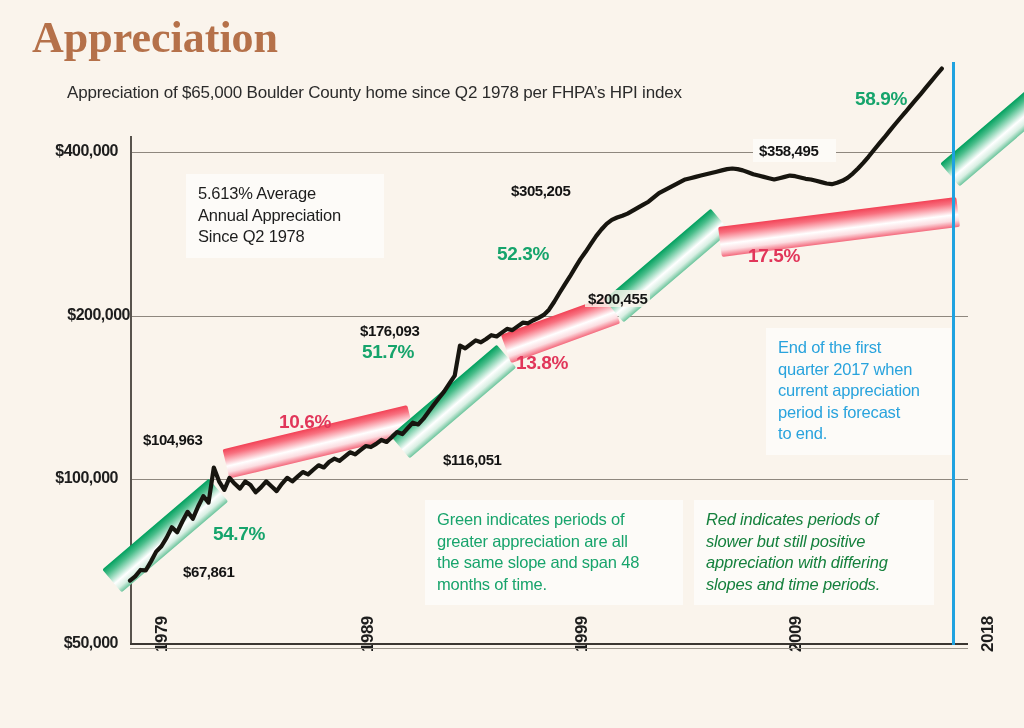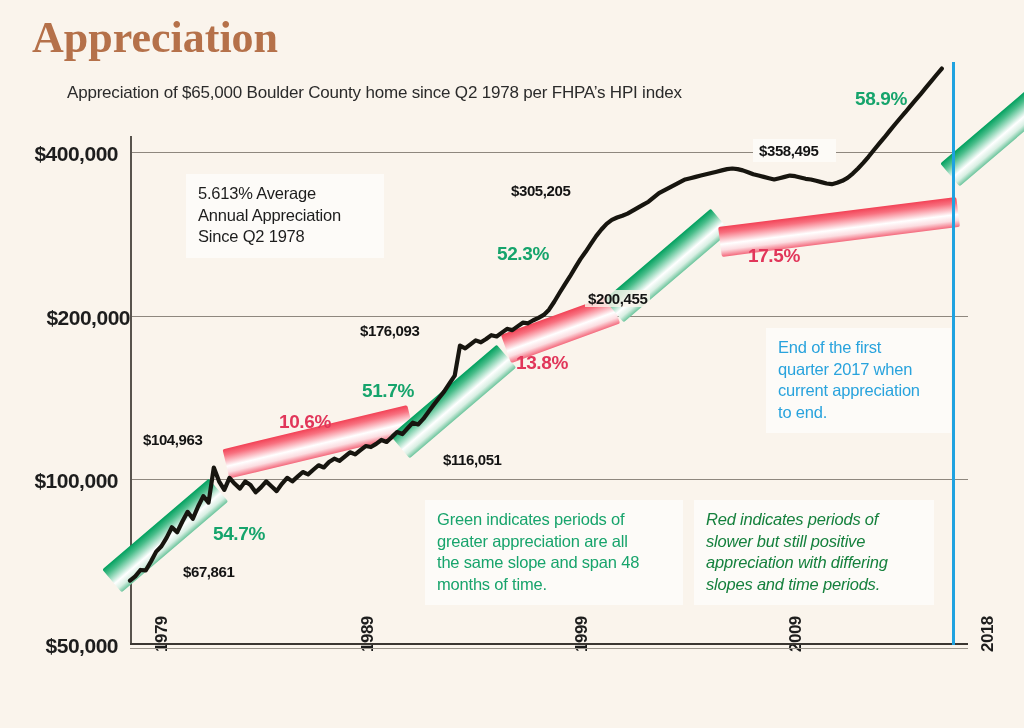--- a/index.html
+++ b/index.html
@@ -81,21 +81,21 @@
     left: 0;
     width: 100%;
     height: 1px;
     background: #8e877e;
   }
   .ytick-wrap {
     position: absolute;
     left: 0;
     width: 118px;
     text-align: right;
-    font-size: 21px;
+    font-size: 16px;
     font-weight: bold;
     color: #1d1d1d;
     letter-spacing: -0.5px;
   }
   .xtick {
     position: absolute;
     top: 652px;
     font-size: 17px;
     font-weight: bold;
     color: #1d1d1d;
@@ -214,20 +214,21 @@
   <div class="notebox dark" style="left:186px; top:174px; width:198px;">
     <div>5.613% Average</div>
     <div>Annual Appreciation</div>
     <div>Since Q2 1978</div>
   </div>
 
   <div class="notebox blue" style="left:766px; top:328px; width:185px;">
     <div>End of the first</div>
     <div>quarter 2017 when</div>
     <div>current appreciation</div>
+    <div>period is forecast</div>
     <div>to end.</div>
   </div>
 
   <div class="notebox green" style="left:425px; top:500px; width:258px;">
     <div>Green indicates periods of</div>
     <div>greater appreciation are all</div>
     <div>the same slope and span 48</div>
     <div>months of time.</div>
   </div>
 
@@ -241,19 +242,19 @@
   <div class="callout value" style="left:180px; top:563px;">$67,861</div>
   <div class="callout value" style="left:140px; top:431px;">$104,963</div>
   <div class="callout value" style="left:440px; top:422px;margin-top:29px;">$116,051</div>
   <div class="callout value" style="left:357px; top:322px;">$176,093</div>
   <div class="callout value" style="left:585px; top:290px;">$200,455</div>
   <div class="callout value" style="left:508px; top:182px;">$305,205</div>
   <div class="callout value boxed" style="left:753px; top:139px; padding:3px 18px 3px 6px;">$358,495</div>
 
   <div class="callout pct-green" style="left:213px; top:523px;">54.7%</div>
   <div class="callout pct-red" style="left:279px; top:411px;">10.6%</div>
-  <div class="callout pct-green" style="left:362px; top:380px;">51.7%</div>
+  <div class="callout pct-green" style="left:362px; top:341px;">51.7%</div>
   <div class="callout pct-red" style="left:516px; top:352px;">13.8%</div>
   <div class="callout pct-green" style="left:497px; top:243px;">52.3%</div>
   <div class="callout pct-red" style="left:723px; top:245px;margin-left:25px;">17.5%</div>
   <div class="callout pct-green" style="left:855px; top:88px;">58.9%</div>
 
 </div>
 
 </body></html>

